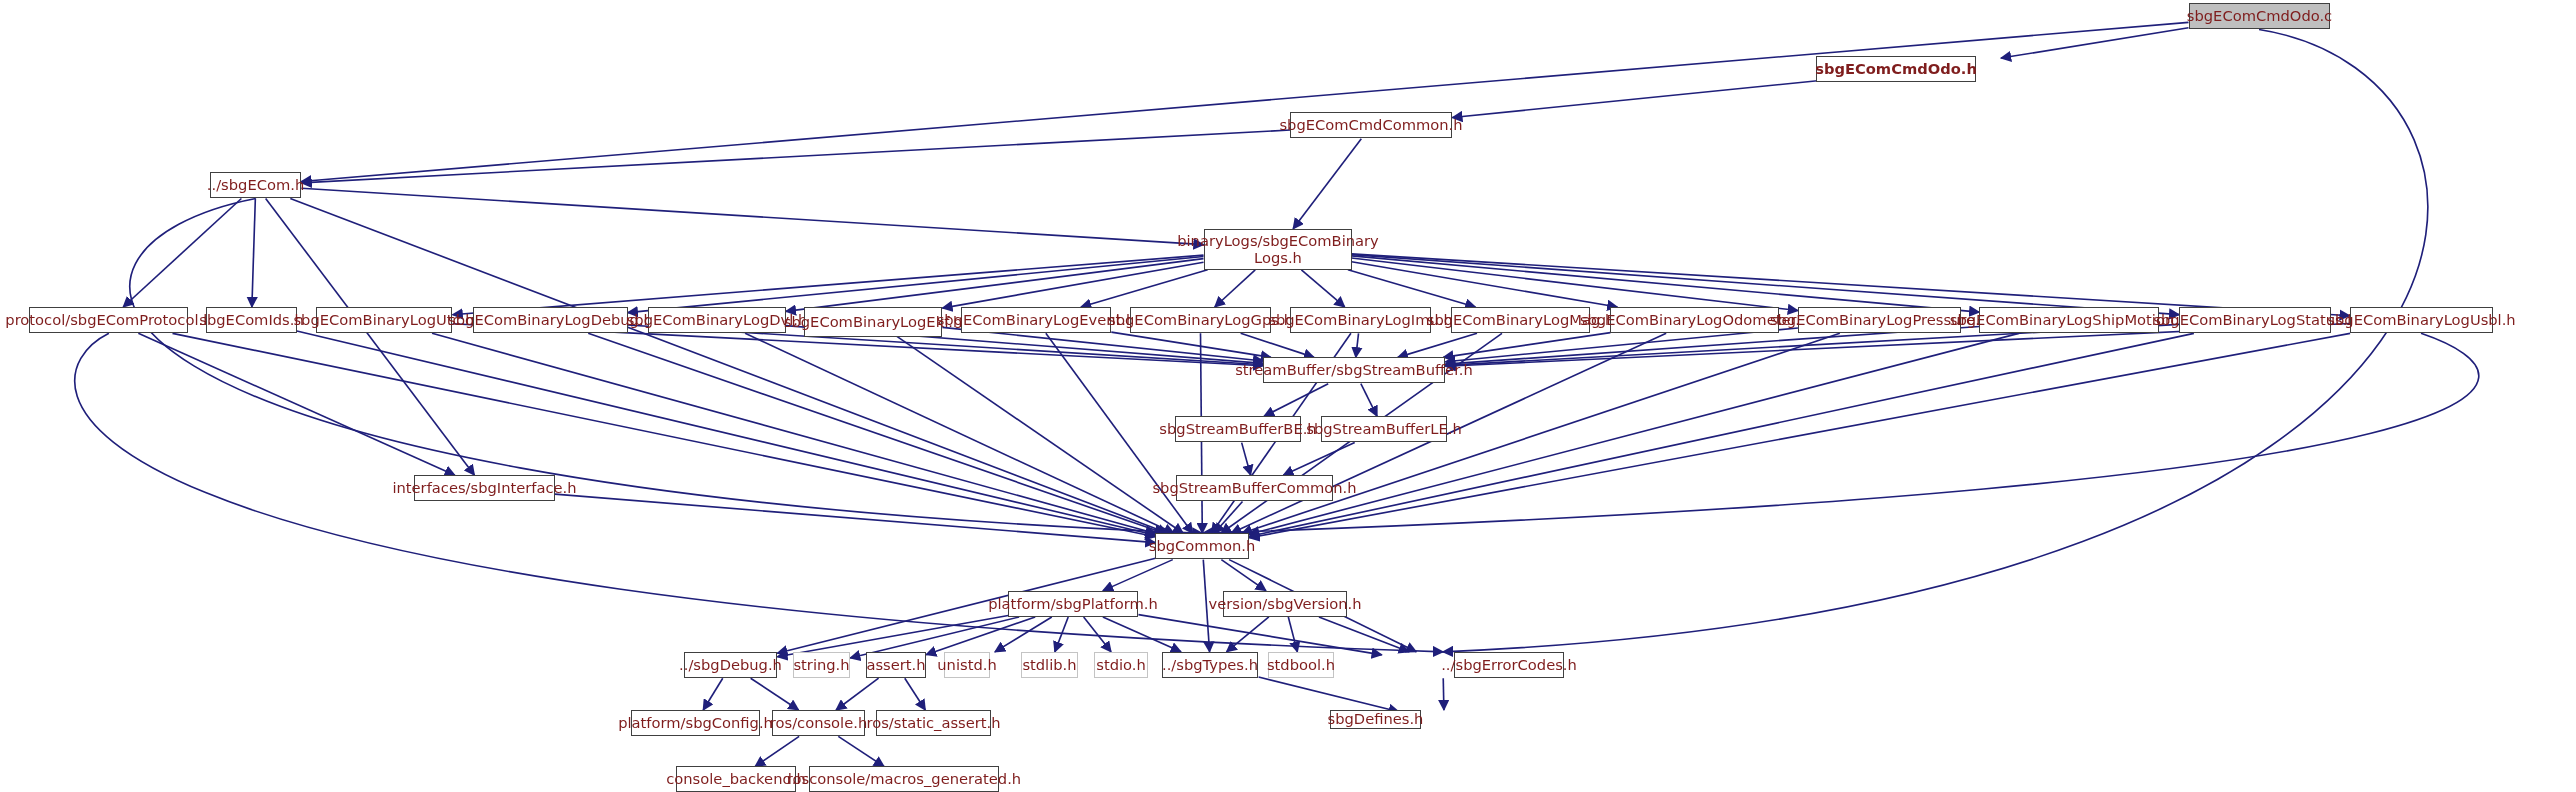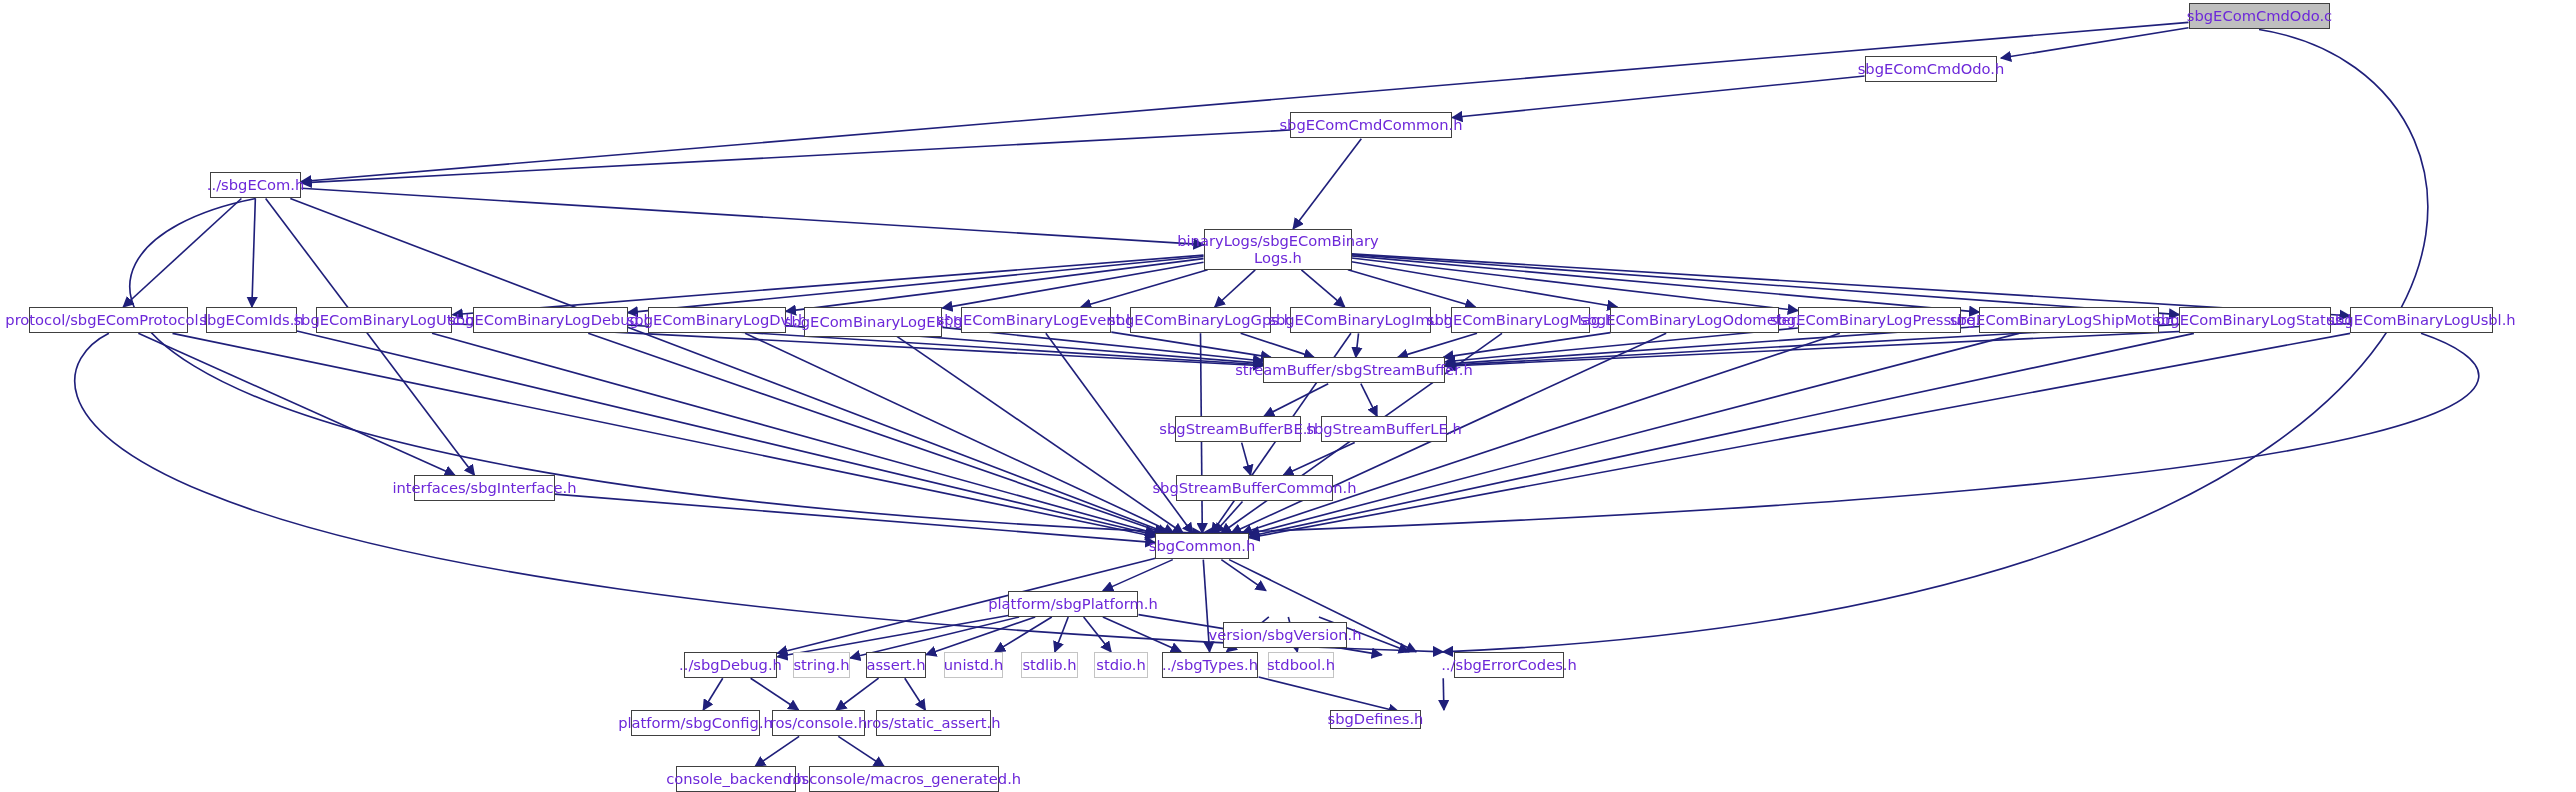--- a/index.html
+++ b/index.html
@@ -1,21 +1,21 @@
 <!DOCTYPE html>
 <html style="font-size:12.4px"><head>
 <meta charset="utf-8">
 <style>
   html,body{margin:0;padding:0;background:#ffffff;}
   body{font-family:"DejaVu Sans","Liberation Sans",sans-serif;}
   #canvas{position:relative;width:2576px;height:793px;background:#ffffff;overflow:hidden;}
   #edges{position:absolute;left:0;top:0;width:2576px;height:793px;}
   .node{position:absolute;box-sizing:border-box;display:flex;align-items:center;
         justify-content:center;text-align:center;background:#ffffff;
-        border:1.5px solid #404040;color:#6d28d9;font-size:14.7px;line-height:1.12;
+        border:1.5px solid #404040;color:#7f1d1d;font-size:14.7px;line-height:1.12;
         white-space:nowrap;z-index:5;letter-spacing:0px;}
   .node.root{background:#bfbfbf;border-color:#404040;}
   .node.sys{border:1.5px solid #c4c4c4;}
   .node.two{white-space:normal;font-size:14.7px;line-height:1.15;}
 </style>
 </head>
 <body>
 
 <div id="canvas">
   <svg id="edges" viewBox="0 0 3324 1023" xmlns="http://www.w3.org/2000/svg">
@@ -110,21 +110,21 @@
         <path d="M 2915 38 C 3300 98, 3300 781, 1862 841" marker-end="url(#arrow)"></path>
         <path d="M 330 256 C 20 316, 20 628, 1551.5 688" marker-end="url(#arrow)"></path>
         <path d="M 140.5 430 C 20 490, 20 781, 1862 841" marker-end="url(#arrow)"></path>
         <path d="M 3124 430 C 3300 490, 3300 628, 1551.5 688" marker-end="url(#arrow)"></path>
       </g>
   </svg>
   <div id="node-layer">
       <div class="node root" style="left: 2189px; top: 3.1px; width: 141px; height: 26px;">
         <span>sbgEComCmdOdo.c</span>
       </div>
-      <div class="node" style="left: 1865px; top: 56px; width: 132px; height: 26px;">
+      <div class="node" style="left: 1816px; top: 56px; width: 160px; height: 26px; font-weight: bold;">
         <span>sbgEComCmdOdo.h</span>
       </div>
       <div class="node" style="left: 1290px; top: 112px; width: 162px; height: 26px;">
         <span>sbgEComCmdCommon.h</span>
       </div>
       <div class="node" style="left: 210px; top: 172px; width: 91px; height: 26px;">
         <span>../sbgECom.h</span>
       </div>
       <div class="node two" style="left: 1204px; top: 229px; width: 148px; height: 41px;">
         <span style="white-space: pre-line;">binaryLogs/sbgEComBinary
@@ -189,33 +189,33 @@
       </div>
       <div class="node" style="left: 414px; top: 475px; width: 141px; height: 26px;">
         <span>interfaces/sbgInterface.h</span>
       </div>
       <div class="node" style="left: 1155px; top: 533px; width: 94px; height: 26px;">
         <span>sbgCommon.h</span>
       </div>
       <div class="node" style="left: 1008px; top: 591px; width: 130px; height: 26px;">
         <span>platform/sbgPlatform.h</span>
       </div>
-      <div class="node" style="left: 1223px; top: 591px; width: 124px; height: 26px; margin-top: 31px;">
+      <div class="node" style="left: 1223px; top: 591px; width: 124px; height: 26px;">
         <span>version/sbgVersion.h</span>
       </div>
       <div class="node" style="left: 684px; top: 652px; width: 93px; height: 26px;">
         <span>../sbgDebug.h</span>
       </div>
       <div class="node sys" style="left: 793px; top: 652px; width: 57px; height: 26px;">
         <span>string.h</span>
       </div>
       <div class="node" style="left: 866px; top: 652px; width: 60px; height: 26px;">
         <span>assert.h</span>
       </div>
-      <div class="node sys" style="left: 944px; top: 652px; width: 59px; height: 26px; text-align: center;">
+      <div class="node sys" style="left: 944px; top: 652px; width: 46px; height: 26px; text-align: center;">
         <span>unistd.h</span>
       </div>
       <div class="node sys" style="left: 1021px; top: 652px; width: 57px; height: 26px;">
         <span>stdlib.h</span>
       </div>
       <div class="node sys" style="left: 1094px; top: 652px; width: 54px; height: 26px;">
         <span>stdio.h</span>
       </div>
       <div class="node" style="left: 1162px; top: 652px; width: 96px; height: 26px;">
         <span>../sbgTypes.h</span>

